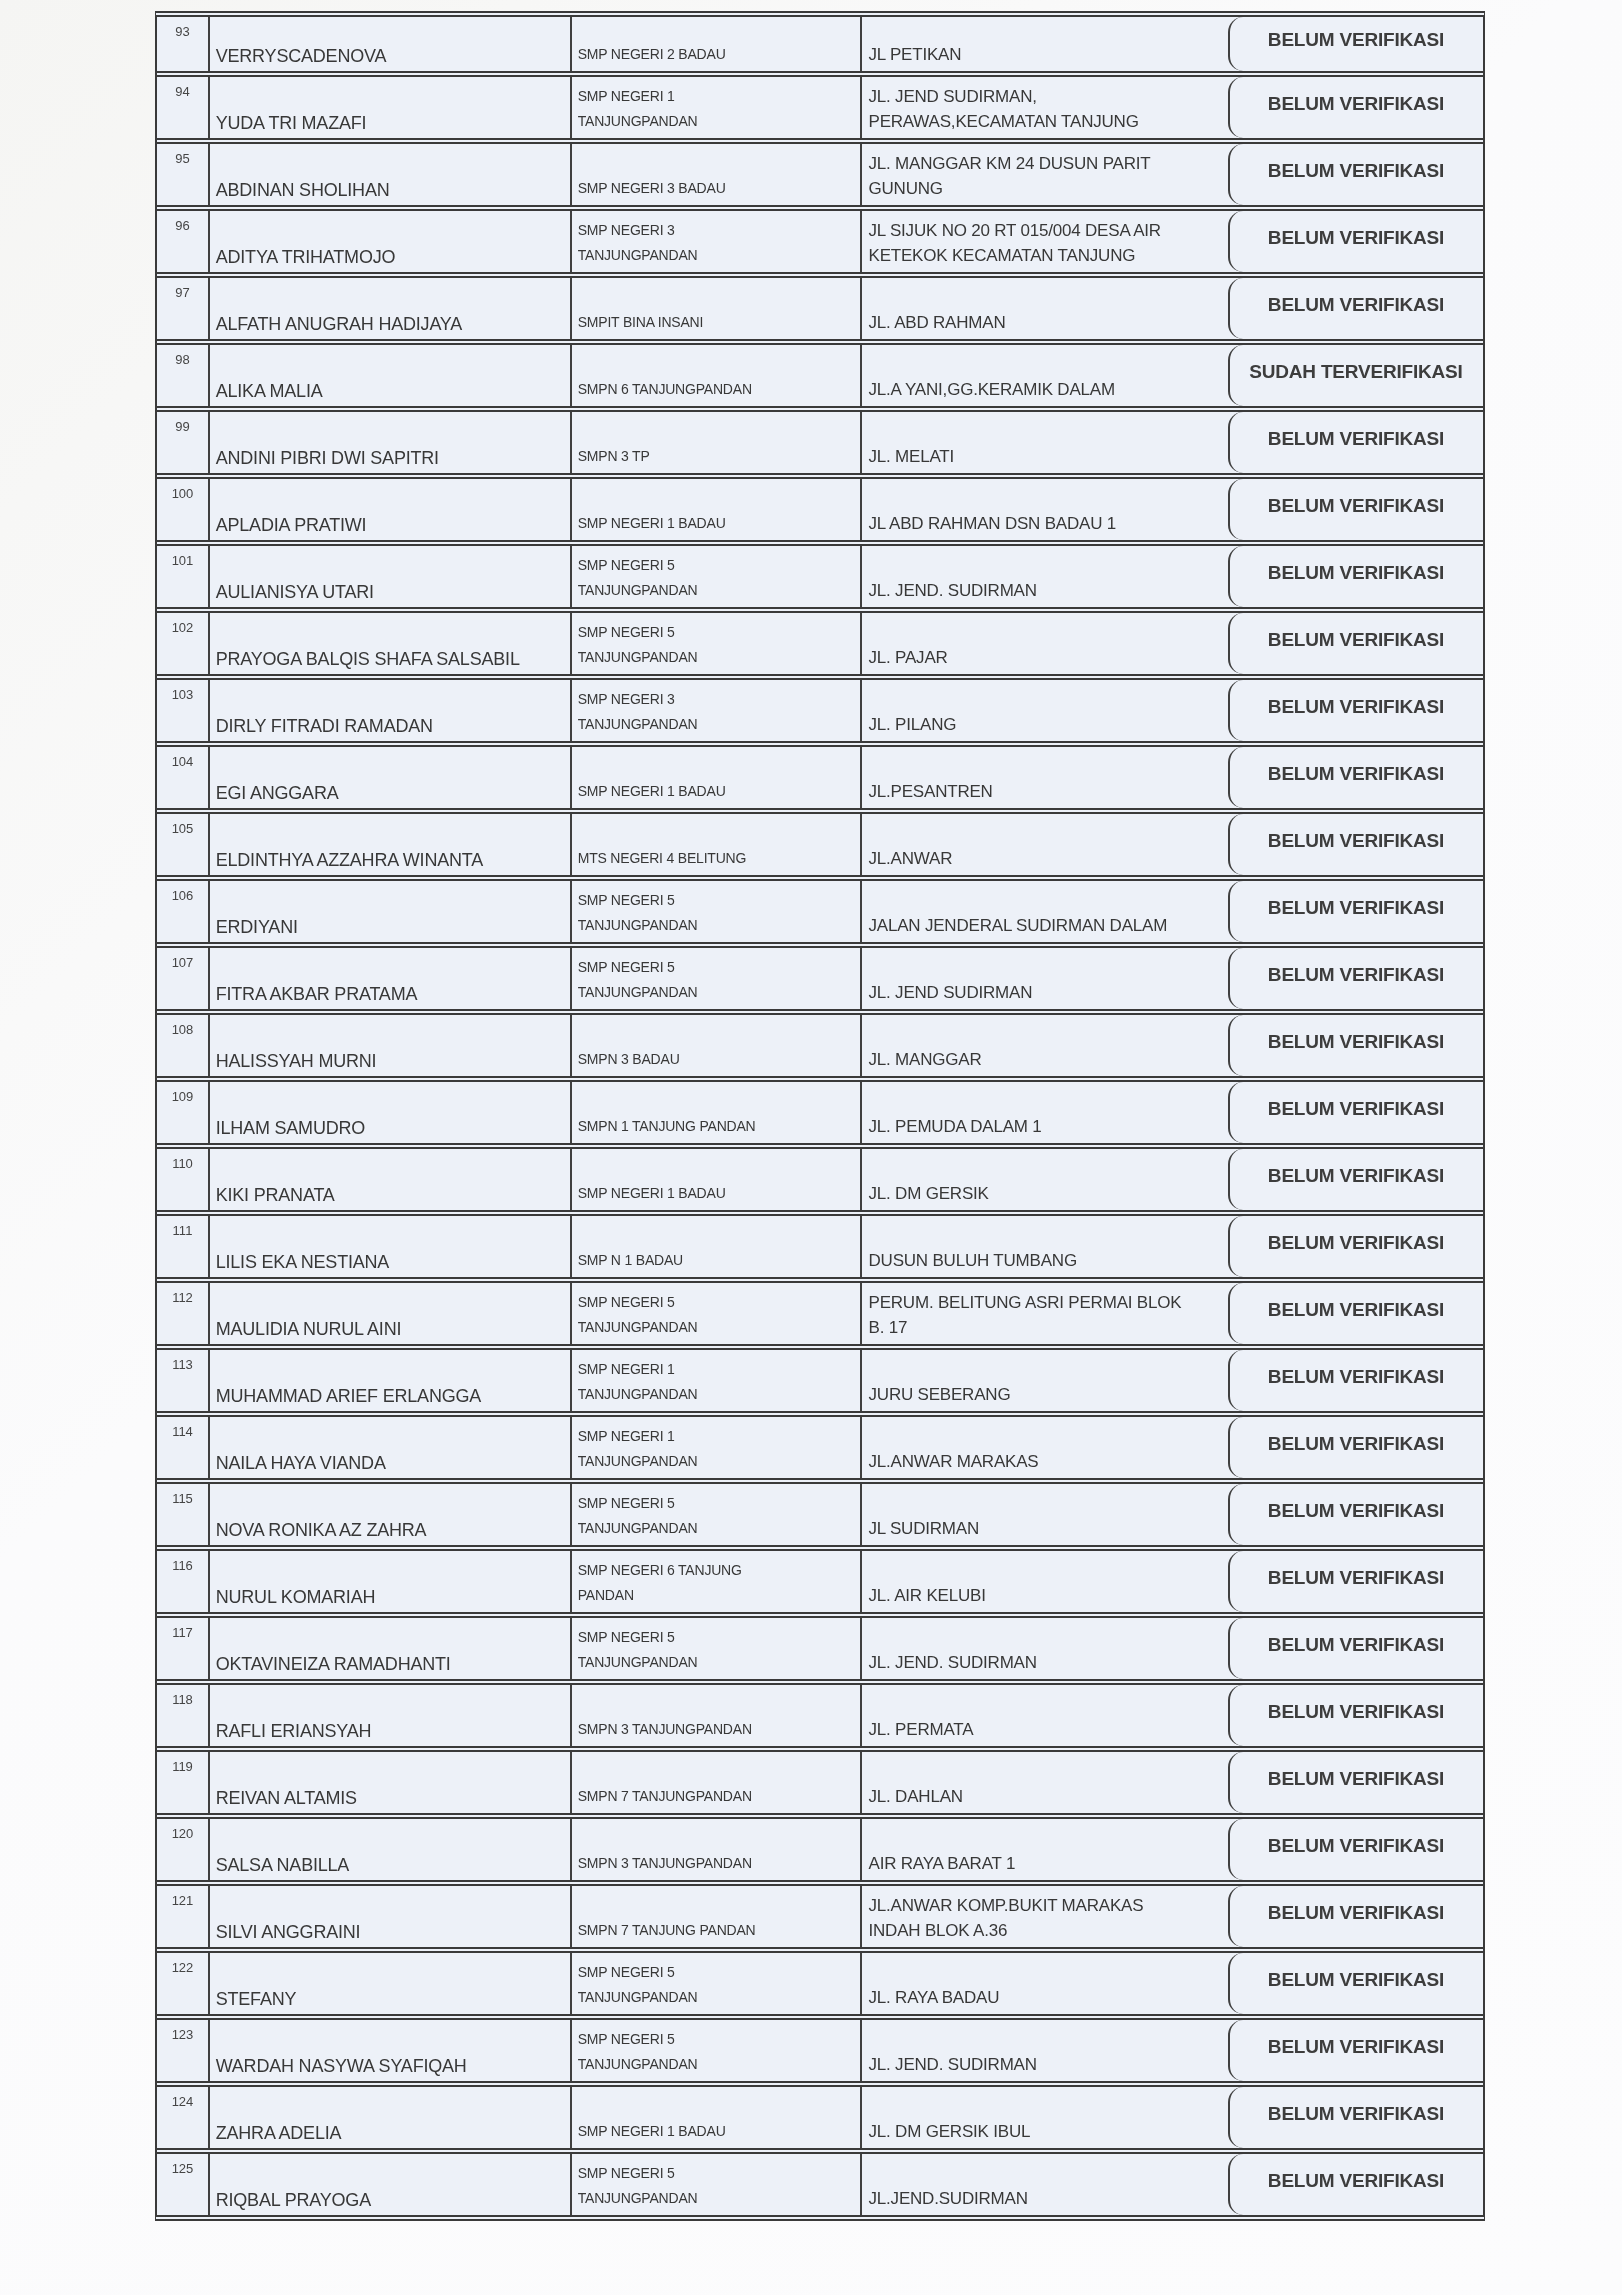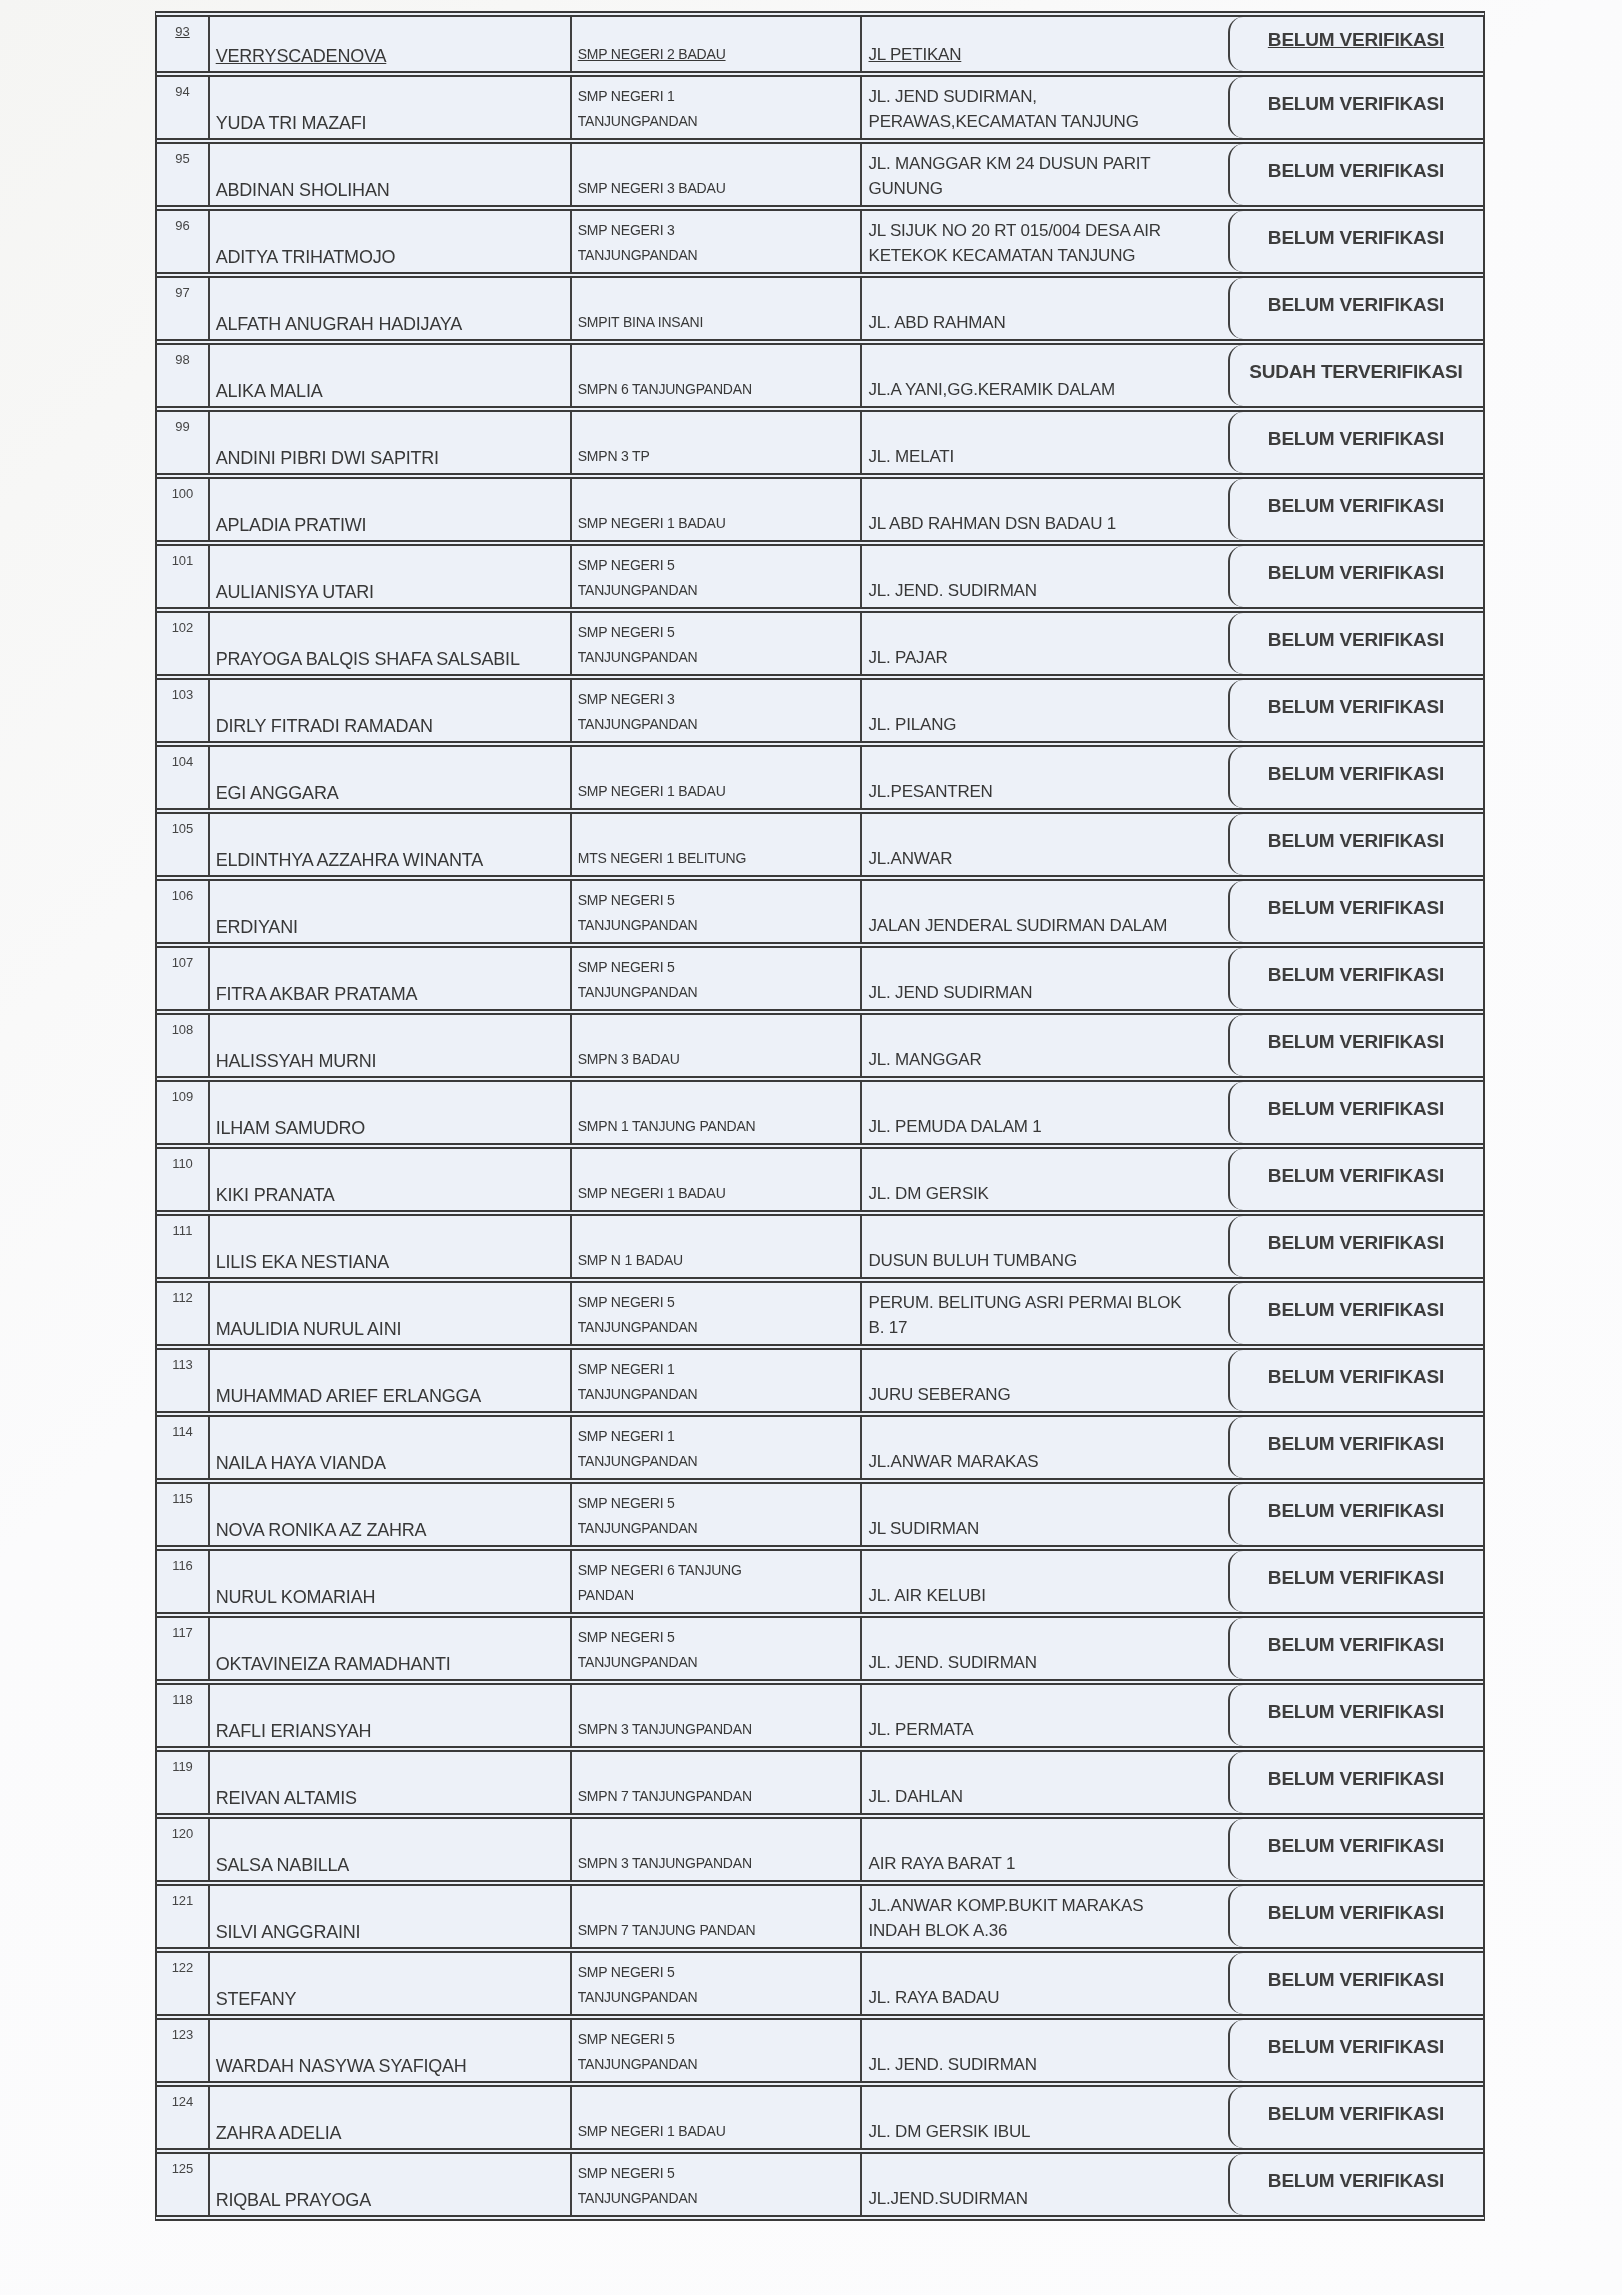--- a/index.html
+++ b/index.html
@@ -36,21 +36,20 @@
   .row {
     display: grid;
     grid-template-columns: 51px 362px 290px 368px 254px;
     height: 67px;
     box-sizing: border-box;
     border-top: 6.5px double #3a3a3a;
   }
   .row:first-child {
     height: 54px;
     border-top: none;
-    text-decoration: underline;
   }
   .c {
     box-sizing: border-box;
     border-left: 2.5px solid #404040;
     overflow: hidden;
     display: flex;
   }
   .c:first-child { border-left: none; }
 
   .no {
@@ -226,21 +225,21 @@
     <div class="c school">SMP NEGERI 1 BADAU</div>
     <div class="c addr">JL.PESANTREN</div>
     <div class="c status">
       <span class="status-text">BELUM VERIFIKASI</span>
     </div>
   </div>
 
   <div class="row">
     <div class="c no">105</div>
     <div class="c name">ELDINTHYA AZZAHRA WINANTA</div>
-    <div class="c school">MTS NEGERI 1 BELITUNG</div>
+    <div class="c school">MTS NEGERI 4 BELITUNG</div>
     <div class="c addr">JL.ANWAR</div>
     <div class="c status">
       <span class="status-text">BELUM VERIFIKASI</span>
     </div>
   </div>
 
   <div class="row">
     <div class="c no">106</div>
     <div class="c name">ERDIYANI</div>
     <div class="c school">SMP NEGERI 5

